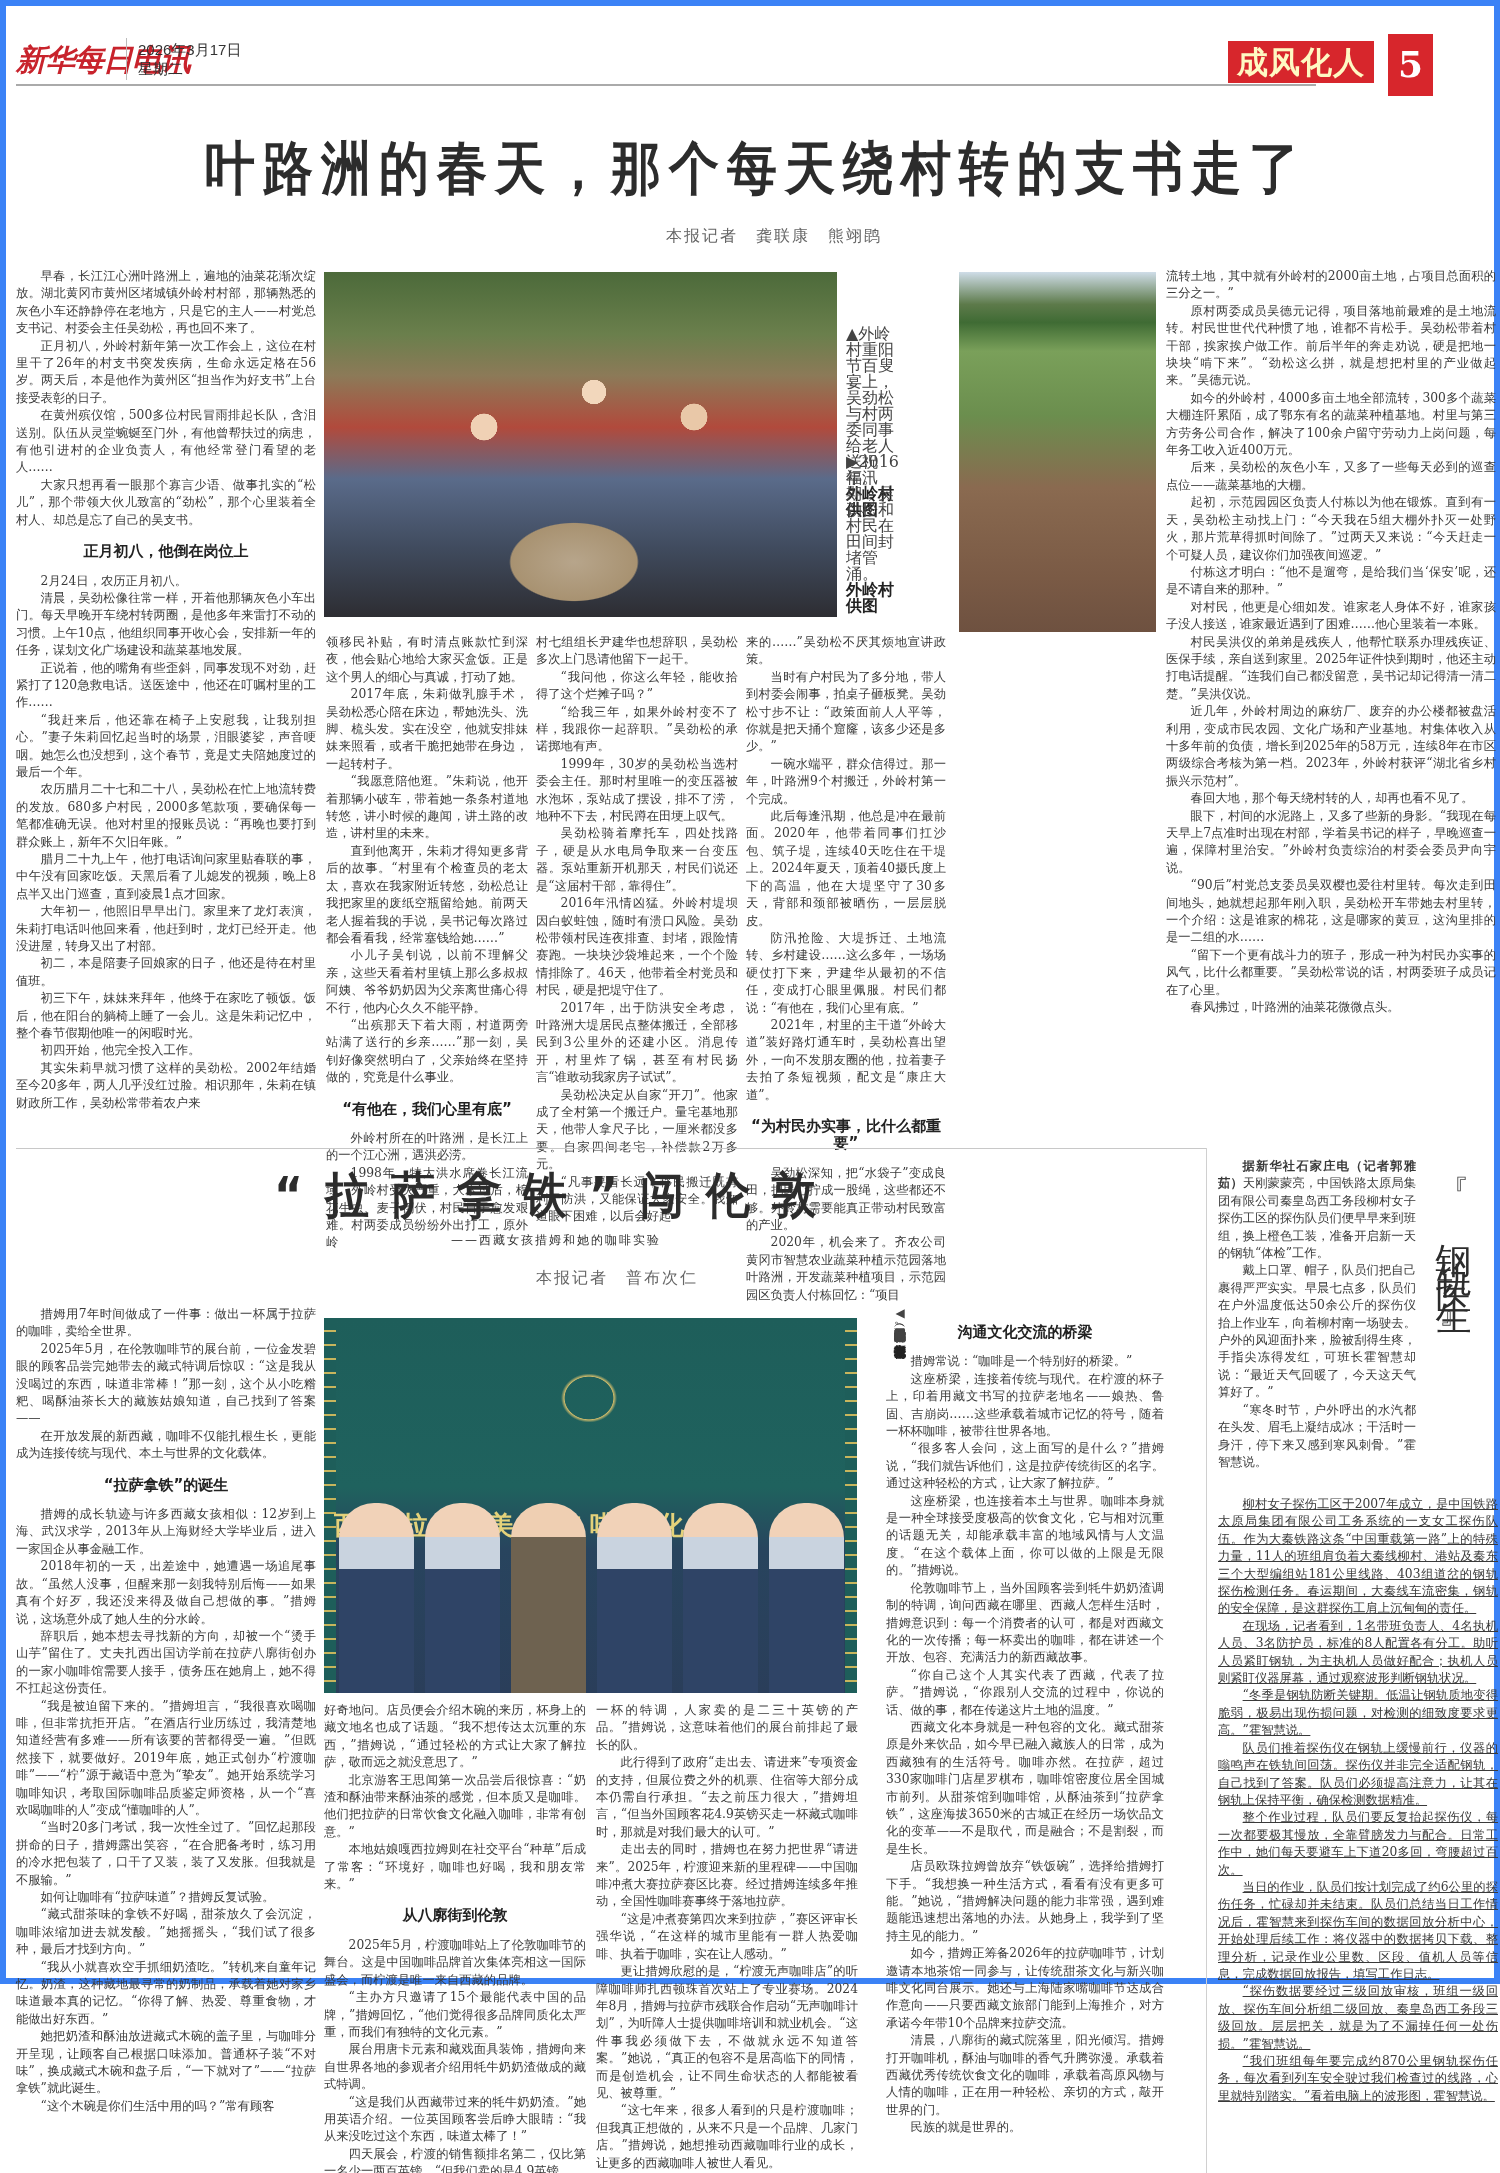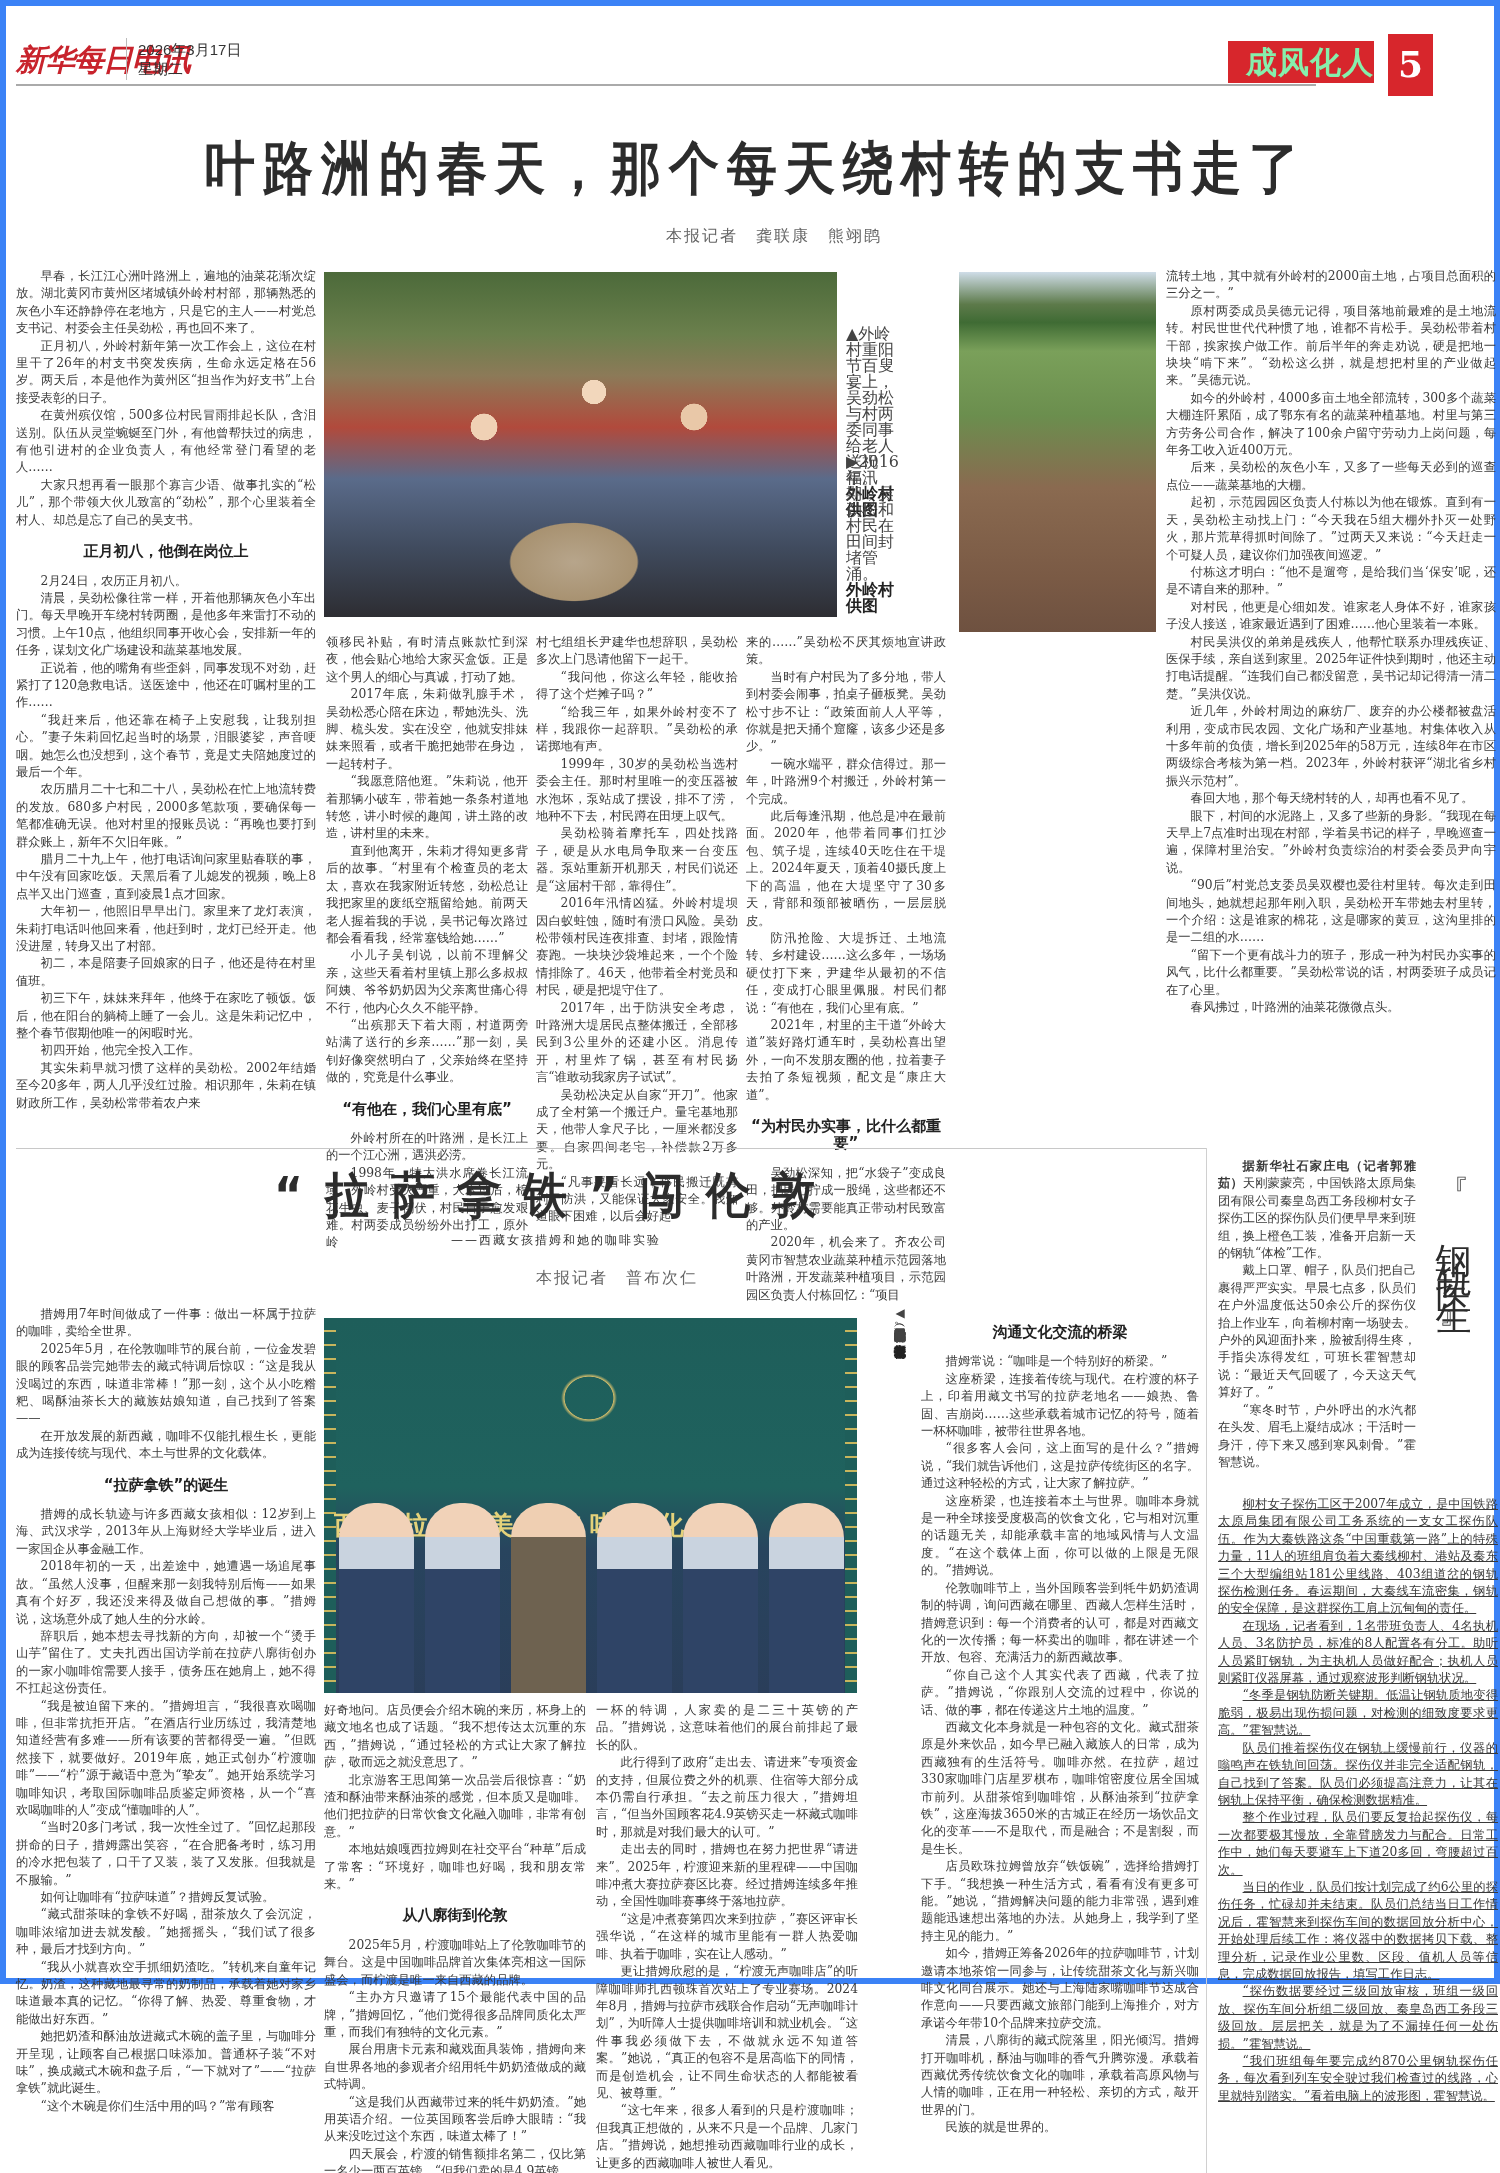--- a/index.html
+++ b/index.html
@@ -6,21 +6,21 @@
   html, body { width: 1500px; height: 2173px; background: #fff; overflow: hidden; }
   body { font-family: "DejaVu Serif", "Liberation Serif", serif; color: #2a2a2a; position: relative; }
   .page { position: absolute; left: 0; top: 0; width: 1500px; height: 1984px; border: 6px solid #3b82f6; }
 
   
   .masthead { position: absolute; left: 10px; top: 28px; width: 1480px; height: 50px; }
   .mast-logo { position: absolute; left: 0; top: 6px; font-family: "DejaVu Serif", serif; font-size: 30px; color: #c8232c; font-weight: bold; letter-spacing: -1px; font-style: italic; }
   .mast-sep { position: absolute; left: 110px; top: 4px; width: 1px; height: 42px; background: #bbb; }
   .mast-date { position: absolute; left: 122px; top: 6px; font-family: "Liberation Sans", sans-serif; font-size: 15px; color: #333; line-height: 19px; }
   .mast-rule { position: absolute; left: 0; top: 50px; width: 1300px; height: 2px; background: #aaa; }
-  .section-tag { position: absolute; left: 1212px; top: 7px; width: 146px; height: 42px; background: #d7262c; color: #86efac; font-family: "DejaVu Sans", sans-serif; font-weight: bold; font-size: 31px; text-align: right; line-height: 42px; letter-spacing: 1px; }
+  .section-tag { position: absolute; left: 1212px; top: 7px; width: 146px; height: 42px; background: #d7262c; color: #fef9c3; font-family: "DejaVu Sans", sans-serif; font-weight: bold; font-size: 31px; text-align: center; line-height: 42px; letter-spacing: 1px; }
   .page-num { position: absolute; left: 1372px; top: 0; width: 45px; height: 62px; background: #d7262c; color: #fff; font-family: "DejaVu Serif", serif; font-weight: bold; font-size: 36px; text-align: center; line-height: 60px; }
 
   
   .headline1 { position: absolute; left: 0; top: 130px; width: 1500px; text-align: center; font-family: "DejaVu Sans", sans-serif; font-weight: bold; font-size: 50px; letter-spacing: 8px; color: #2c2c2c; transform: scaleY(1.15); }
   .byline { position: absolute; font-family: "DejaVu Serif", serif; font-size: 16px; color: #666; letter-spacing: 2px; }
 
   .col { position: absolute; font-size: 12.3px; line-height: 17.4px; text-align: justify; color: #3a3a3a; }
   .col p { text-indent: 2em; }
   .col h3 { font-family: "DejaVu Sans", sans-serif; font-size: 15px; font-weight: bold; text-align: center; margin: 14px 0 12px; color: #222; }
 
@@ -219,21 +219,21 @@
 
   <div class="col" style="left:590px; top:1696px; width:262px;">
     <p style="text-indent:0">一杯的特调，人家卖的是二三十英镑的产品。”措姆说，这意味着他们的展台前排起了最长的队。</p>
     <p>此行得到了政府“走出去、请进来”专项资金的支持，但展位费之外的机票、住宿等大部分成本仍需自行承担。“去之前压力很大，”措姆坦言，“但当外国顾客花4.9英镑买走一杯藏式咖啡时，那就是对我们最大的认可。”</p>
     <p>走出去的同时，措姆也在努力把世界“请进来”。2025年，柠渡迎来新的里程碑——中国咖啡冲煮大赛拉萨赛区比赛。经过措姆连续多年推动，全国性咖啡赛事终于落地拉萨。</p>
     <p>“这是冲煮赛第四次来到拉萨，”赛区评审长强华说，“在这样的城市里能有一群人热爱咖啡、执着于咖啡，实在让人感动。”</p>
     <p>更让措姆欣慰的是，“柠渡无声咖啡店”的听障咖啡师扎西顿珠首次站上了专业赛场。2024年8月，措姆与拉萨市残联合作启动“无声咖啡计划”，为听障人士提供咖啡培训和就业机会。“这件事我必须做下去，不做就永远不知道答案。”她说，“真正的包容不是居高临下的同情，而是创造机会，让不同生命状态的人都能被看见、被尊重。”</p>
     <p>“这七年来，很多人看到的只是柠渡咖啡；但我真正想做的，从来不只是一个品牌、几家门店。”措姆说，她想推动西藏咖啡行业的成长，让更多的西藏咖啡人被世人看见。</p>
   </div>
 
-  <div class="col" style="left:915px; top:1312px; width:278px;">
+  <div class="col" style="left:880px; top:1312px; width:278px;">
     <h3 style="margin-top:6px;">沟通文化交流的桥梁</h3>
     <p>措姆常说：“咖啡是一个特别好的桥梁。”</p>
     <p>这座桥梁，连接着传统与现代。在柠渡的杯子上，印着用藏文书写的拉萨老地名——娘热、鲁固、吉崩岗……这些承载着城市记忆的符号，随着一杯杯咖啡，被带往世界各地。</p>
     <p>“很多客人会问，这上面写的是什么？”措姆说，“我们就告诉他们，这是拉萨传统街区的名字。通过这种轻松的方式，让大家了解拉萨。”</p>
     <p>这座桥梁，也连接着本土与世界。咖啡本身就是一种全球接受度极高的饮食文化，它与相对沉重的话题无关，却能承载丰富的地域风情与人文温度。“在这个载体上面，你可以做的上限是无限的。”措姆说。</p>
     <p>伦敦咖啡节上，当外国顾客尝到牦牛奶奶渣调制的特调，询问西藏在哪里、西藏人怎样生活时，措姆意识到：每一个消费者的认可，都是对西藏文化的一次传播；每一杯卖出的咖啡，都在讲述一个开放、包容、充满活力的新西藏故事。</p>
     <p>“你自己这个人其实代表了西藏，代表了拉萨。”措姆说，“你跟别人交流的过程中，你说的话、做的事，都在传递这片土地的温度。”</p>
     <p>西藏文化本身就是一种包容的文化。藏式甜茶原是外来饮品，如今早已融入藏族人的日常，成为西藏独有的生活符号。咖啡亦然。在拉萨，超过330家咖啡门店星罗棋布，咖啡馆密度位居全国城市前列。从甜茶馆到咖啡馆，从酥油茶到“拉萨拿铁”，这座海拔3650米的古城正在经历一场饮品文化的变革——不是取代，而是融合；不是割裂，而是生长。</p>
     <p>店员欧珠拉姆曾放弃“铁饭碗”，选择给措姆打下手。“我想换一种生活方式，看看有没有更多可能。”她说，“措姆解决问题的能力非常强，遇到难题能迅速想出落地的办法。从她身上，我学到了坚持主见的能力。”</p>
     <p>如今，措姆正筹备2026年的拉萨咖啡节，计划邀请本地茶馆一同参与，让传统甜茶文化与新兴咖啡文化同台展示。她还与上海陆家嘴咖啡节达成合作意向——只要西藏文旅部门能到上海推介，对方承诺今年带10个品牌来拉萨交流。</p>

